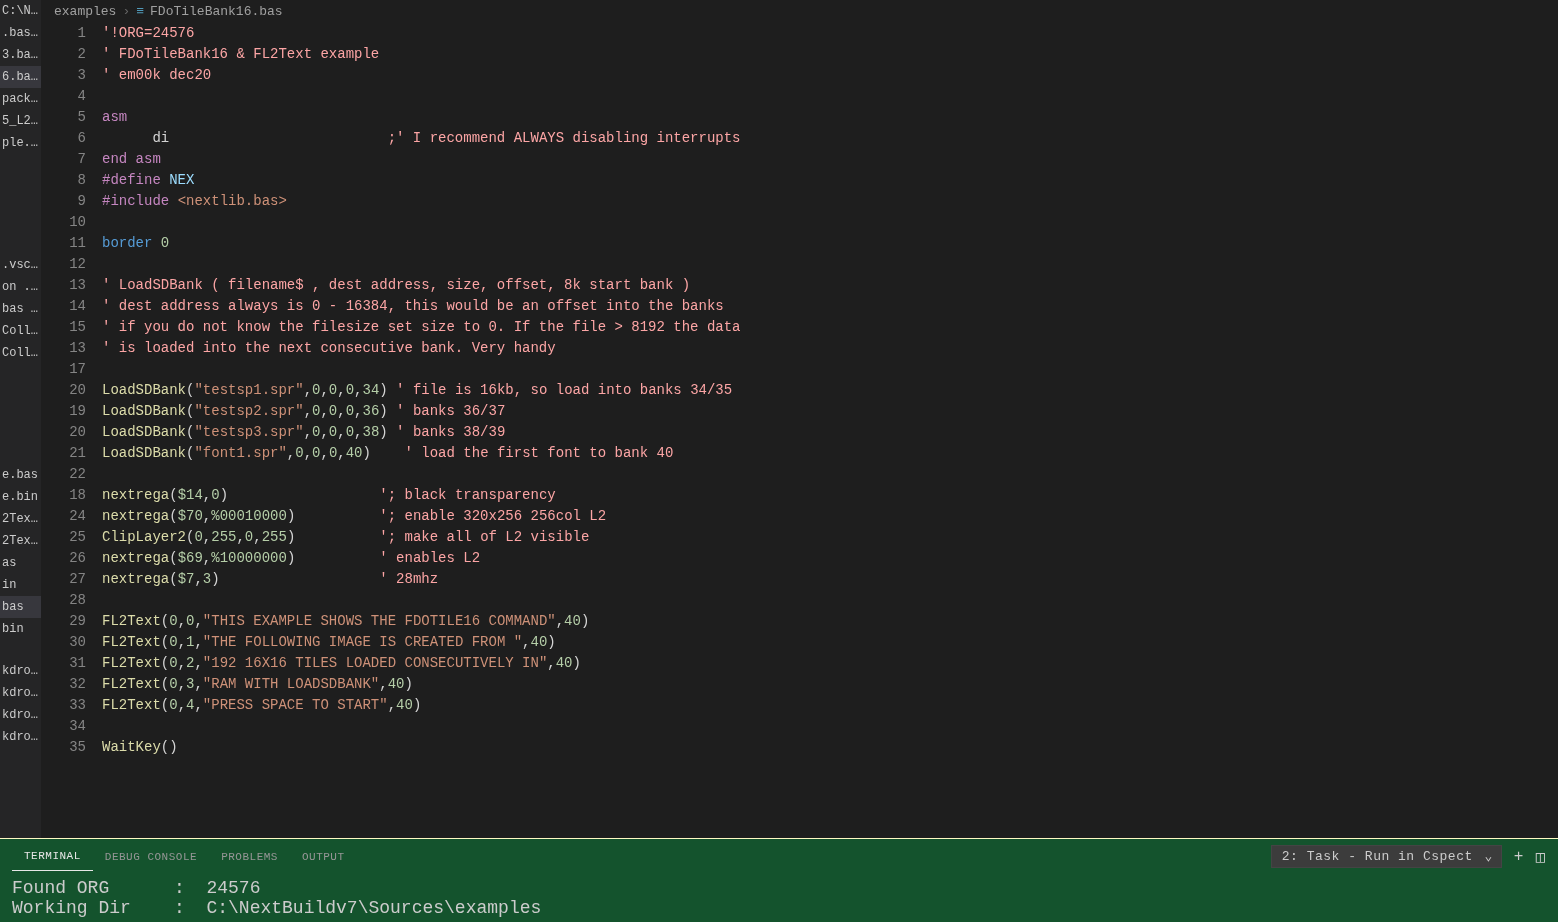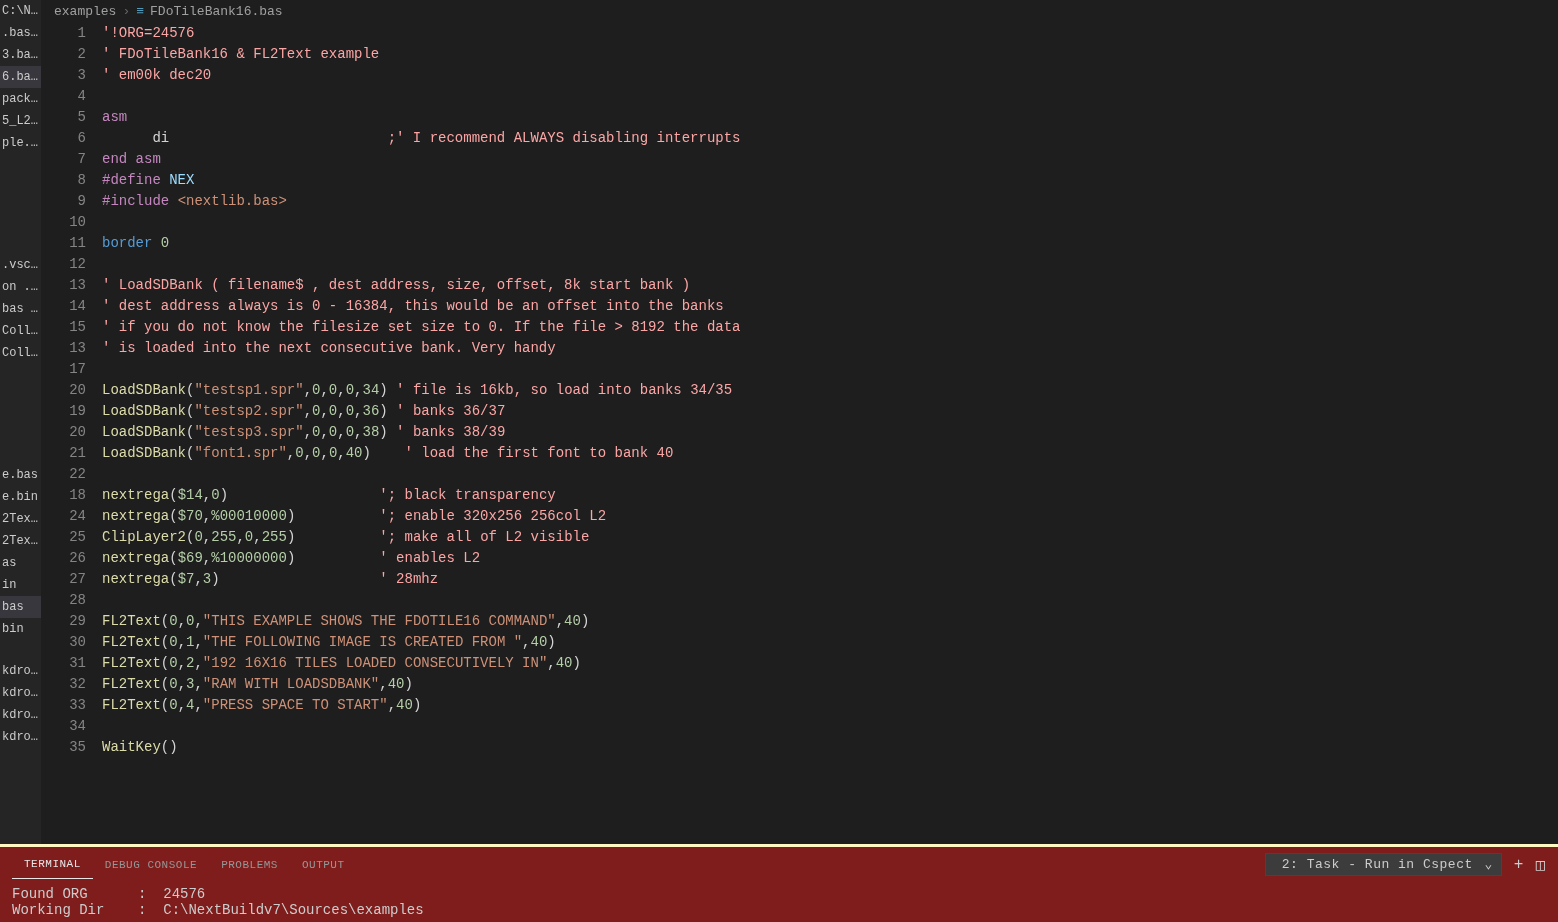--- a/index.html
+++ b/index.html
@@ -71,22 +71,22 @@
 .tok-comment { color: #fca5a5; }
 .tok-keyword { color: #c586c0; }
 .tok-keyword2 { color: #569cd6; }
 .tok-string { color: #ce9178; }
 .tok-number { color: #b5cea8; }
 .tok-func { color: #dcdcaa; }
 .tok-plain { color: #d4d4d4; }
 .tok-directive { color: #c586c0; }
 .tok-const { color: #9cdcfe; }
 .panel {
-  border-top: 3px solid #fef9c3;
-  background: #7f1d1d;
+  border-top: 1px solid #fef9c3;
+  background: #14532d;
   display: flex;
   flex-direction: column;
 }
 .panel-tabs {
   display: flex;
   align-items: center;
   padding: 0 12px;
   height: 35px;
   font-size: 11px;
   letter-spacing: 0.5px;
@@ -104,38 +104,38 @@
 .panel-right {
   margin-left: auto;
   display: flex;
   align-items: center;
   gap: 12px;
 }
 .task-select {
   background: #3c3c3c;
   border: 1px solid #444;
   color: #cccccc;
-  padding: 3px 28px 3px 16px;
+  padding: 3px 28px 3px 10px;
   font-size: 13px;
   position: relative;
 }
 .task-select::after {
   content: '⌄';
   position: absolute;
   right: 8px;
   top: 2px;
 }
 .panel-icon {
   color: #cccccc;
   cursor: pointer;
   font-size: 16px;
 }
 .terminal-content {
   padding: 4px 12px;
-  font-size: 14px;
+  font-size: 18px;
   color: #cccccc;
 }
 .term-line { white-space: pre; }
 </style>
 </head>
 <body>
 
 <div class="top-area">
   <div class="sidebar" id="sidebar">
       <div class="sidebar-item">C:\N...</div>

